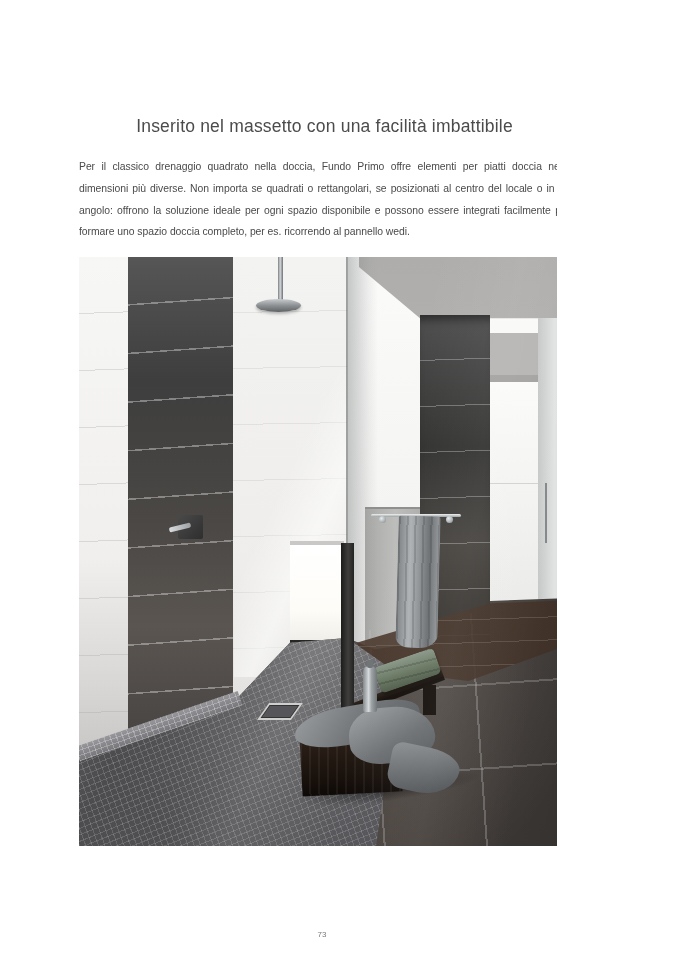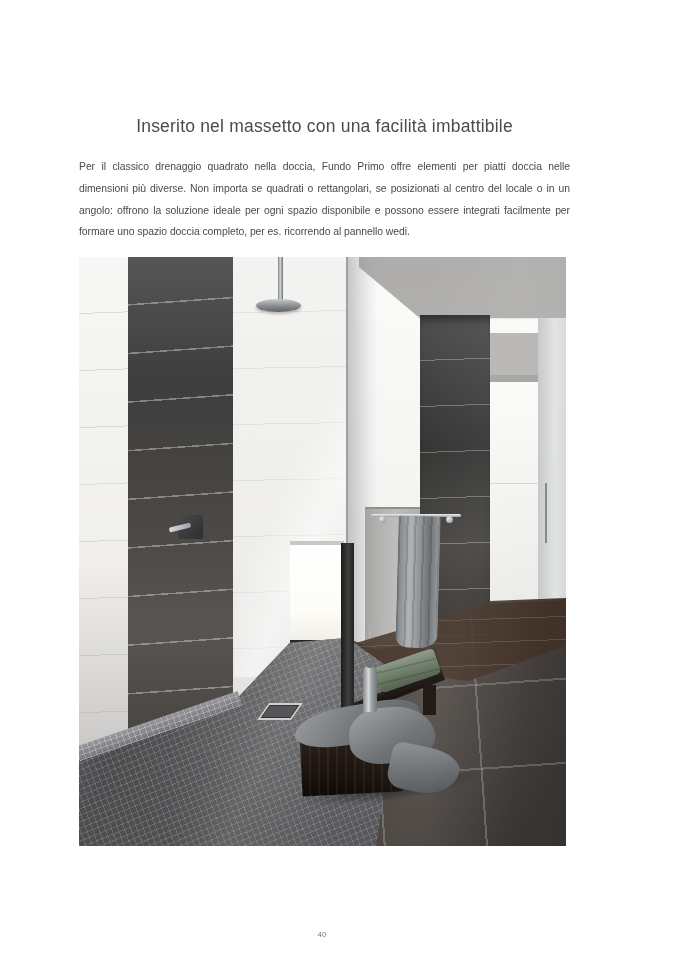--- a/index.html
+++ b/index.html
@@ -1,18 +1,18 @@
 <!DOCTYPE html>
 <html><head>
 <meta charset="utf-8">
 <style>
   html,body{margin:0;padding:0;background:#ffffff;}
   .screen{
     position:relative;width:557px;height:959px;overflow:hidden;background:#ffffff;
-    font-family:"Liberation Sans",sans-serif;color:#4a4a4a;padding-left:24px;
+    font-family:"Liberation Sans",sans-serif;color:#4a4a4a;
   }
   
   .page-title{
     position:absolute;left:79px;top:104px;width:491px;text-align:center;
     font-size:17.5px;font-weight:400;color:#4b4b4b;letter-spacing:.2px;
   }
   .intro{
     position:absolute;left:79px;top:146px;width:491px;
     font-size:10.4px;line-height:21.6px;text-align:justify;color:#4a4a4a;letter-spacing:-.05px;
   }
@@ -221,15 +221,15 @@
   </div>
 
   <div class="tab tab-tecnica">
     <span class="vtext">Tecnica</span>
   </div>
 
   <div class="tab tab-prodotti">
     <span class="vtext">Prodotti</span>
   </div>
 
-  <div class="page-number">40</div>
+  <div class="page-number">73</div>
 
 </div>
 
 </body></html>

